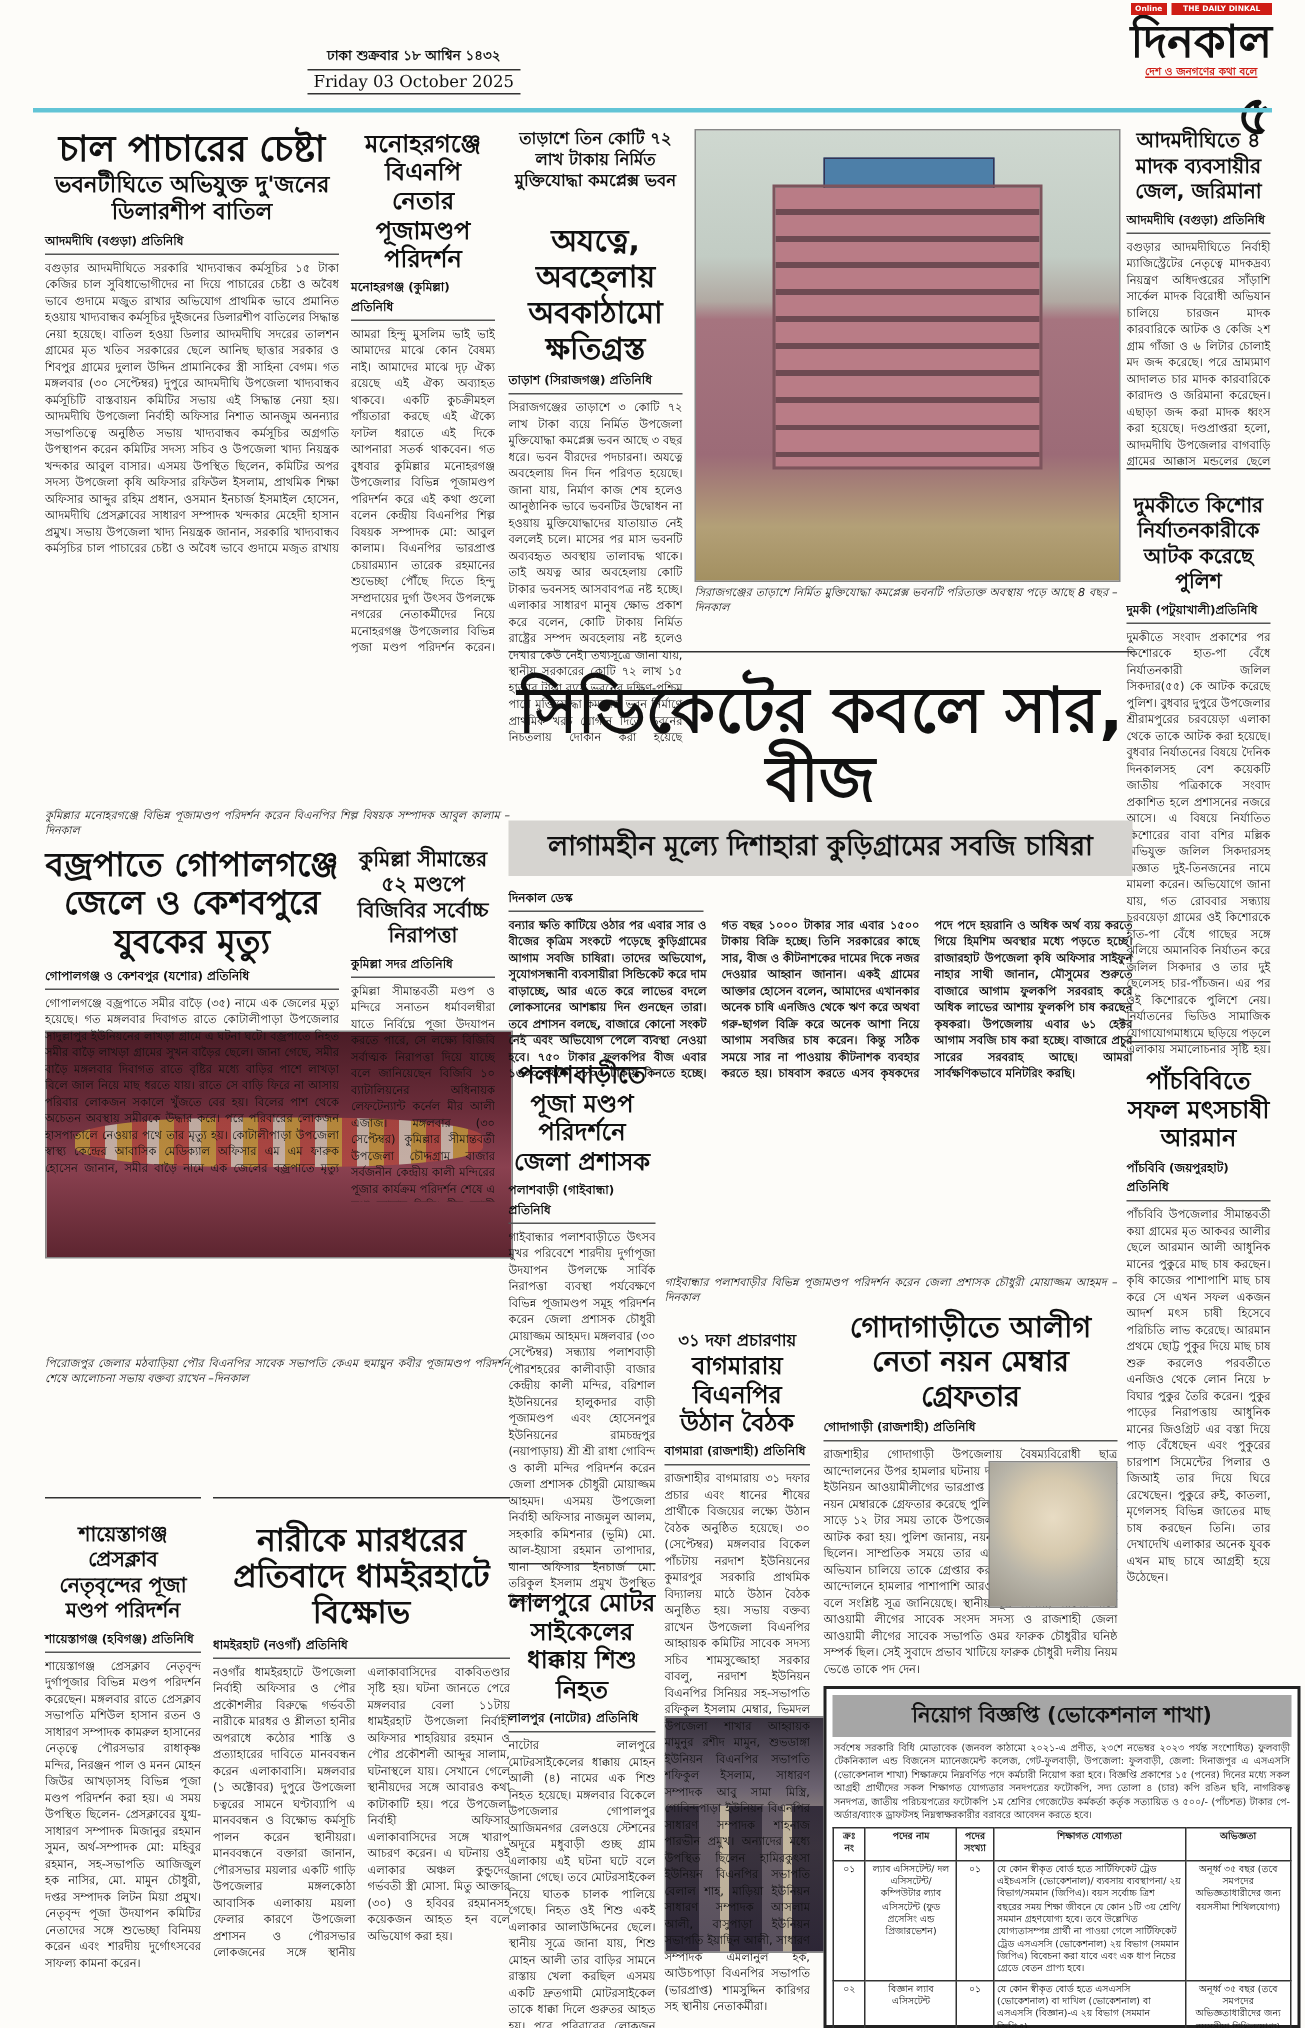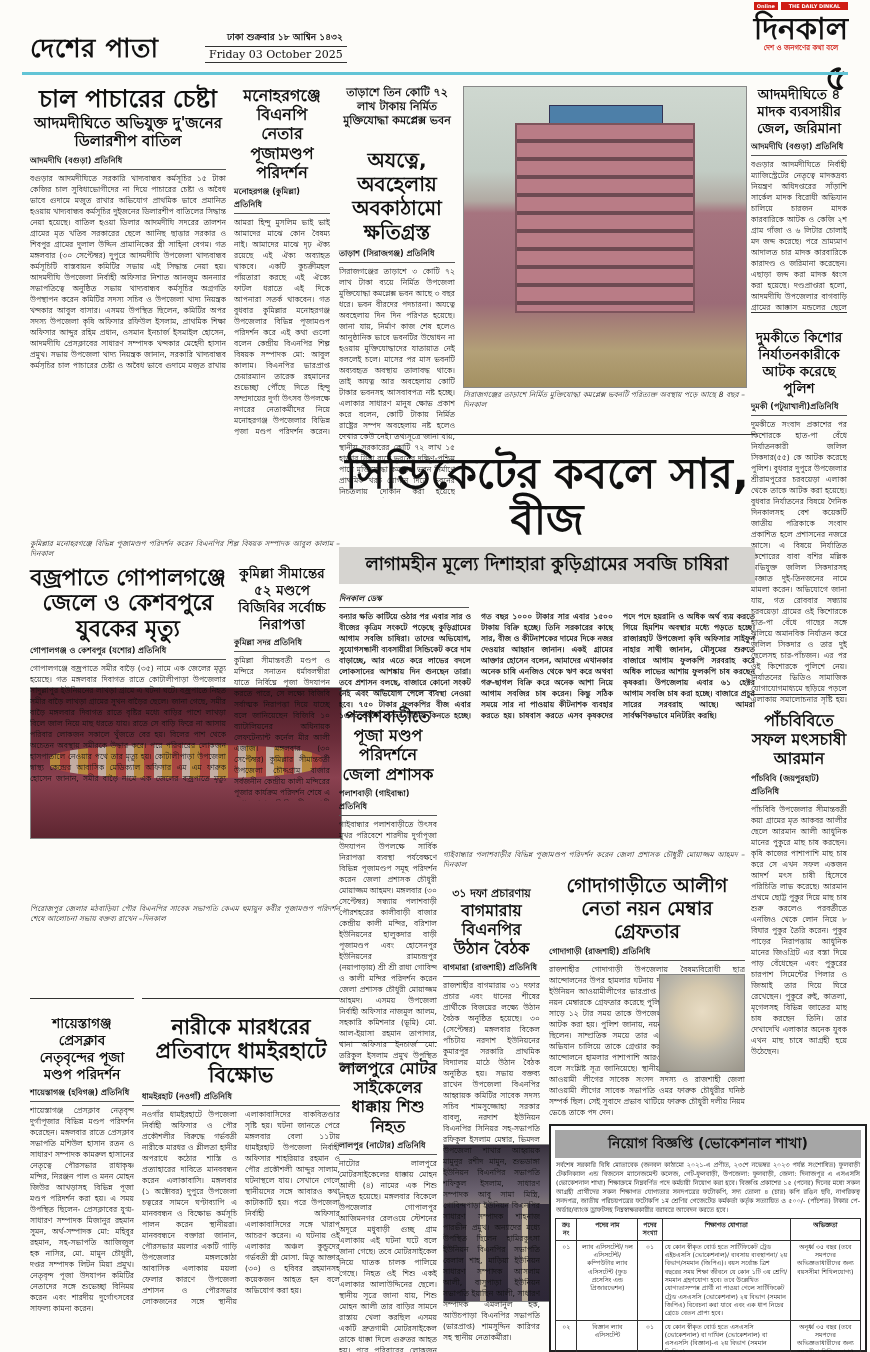--- a/index.html
+++ b/index.html
@@ -2,29 +2,29 @@
 <html><head>
 <meta charset="utf-8">
 <style>
   html,body{margin:0;padding:0;background:#e9e7e2;}
   .page{position:relative;width:870px;height:1352px;margin:0 auto;background:#fdfcf9;
         font-family:"DejaVu Sans",sans-serif;color:#111;overflow:hidden;}
   .abs{position:absolute;}
   
   .section-title{font-size:26px;font-weight:bold;letter-spacing:.5px;}
   .datebox{font-size:9px;text-align:center;}
-  .datebox .bn{font-weight:bold;border-bottom:1px solid #333;padding:0 4px 1px;text-align:right;}
+  .datebox .bn{font-weight:bold;border-bottom:1px solid #333;padding:0 4px 1px;}
   .datebox .en{font-family:"DejaVu Serif",serif;font-size:11px;border-bottom:1px solid #333;padding:1px 4px;}
   .teal-rule{height:3px;background:#62c4d6;}
   .masthead{display:flex;align-items:flex-end;gap:8px;}
   .mast-main{position:relative;font-size:30px;font-weight:900;line-height:1;padding-top:10px;}
   .mast-badges{position:absolute;top:-2px;left:0;right:0;display:flex;gap:3px;}
   .badge{background:#cf1d15;color:#fff;font-size:5px;font-weight:bold;padding:1px 3px;line-height:1.2;}
   .badge.right{flex:1;text-align:center;}
-  .mast-tag{color:#cf1d15;font-size:7px;font-weight:bold;text-align:center;margin-top:1px;}
+  .mast-tag{color:#cf1d15;font-size:7px;font-weight:bold;text-align:center;margin-top:1px;text-decoration:underline;}
   .pageno{font-size:36px;font-weight:bold;line-height:1;}
   
   .h-xl{font-size:42px;font-weight:900;text-align:center;line-height:1.1;}
   .h-lg{font-size:24px;font-weight:900;text-align:center;line-height:1.15;}
   .h-md{font-size:16px;font-weight:900;text-align:center;line-height:1.2;}
   .h-sm{font-size:13.5px;font-weight:900;text-align:center;line-height:1.25;}
   .kicker{font-size:11px;font-weight:bold;text-align:center;line-height:1.25;}
   .subhead{font-size:15px;font-weight:bold;text-align:center;line-height:1.25;}
   .band{background:#d6d4d0;font-size:18px;font-weight:900;text-align:center;padding:3px 0;margin-top:4px;}
   .byline{font-size:8px;font-weight:bold;border-bottom:1px solid #555;padding:3px 0 2px;margin-bottom:3px;}
@@ -55,41 +55,40 @@
   .ntab{width:100%;border-collapse:collapse;font-size:6.2px;line-height:1.35;}
   .ntab th,.ntab td{border:1px solid #333;padding:2px;vertical-align:top;}
   .ntab th{font-weight:bold;text-align:center;}
   .ntab td.c{text-align:center;}
 </style>
 </head>
 <body>
 
 <div class="page">
 
-  <div class="abs section-title" style="left:30px;top:28px;">দেশের পাতা</div>
   <div class="abs datebox" style="left:205px;top:30px;">
     <div class="bn">ঢাকা শুক্রবার ১৮ আশ্বিন ১৪৩২</div>
     <div class="en">Friday 03 October 2025</div>
   </div>
   <div class="abs masthead" style="right:22px;top:4px;flex-direction:column;">
     <div class="mast-main">
       <div class="mast-badges">
         <span class="badge">Online</span>
         <span class="badge right">THE DAILY DINKAL</span>
       </div>
       <span>দিনকাল</span>
       <div class="mast-tag">দেশ ও জনগণের কথা বলে</div>
     </div>
     <div class="pageno">৫</div>
   </div>
   <div class="abs teal-rule" style="left:22px;top:72px;width:826px;"></div>
 
   <div class="abs" style="left:30px;top:86px;width:196px;height:296px;">
     <div class="h-lg">চাল পাচারের চেষ্টা</div>
-    <div class="subhead">আদমদীঘিতে অভিযুক্ত দু'জনের ডিলারশীপ বাতিল</div>
+    <div class="subhead">ভবনটীঘিতে অভিযুক্ত দু'জনের ডিলারশীপ বাতিল</div>
     <div class="byline">আদমদীঘি (বগুড়া) প্রতিনিধি</div>
     <div class="body-txt" style="height:196px;">বগুড়ার আদমদীঘিতে সরকারি খাদ্যবান্ধব কর্মসূচির ১৫ টাকা কেজির চাল সুবিধাভোগীদের না দিয়ে পাচারের চেষ্টা ও অবৈধ ভাবে গুদামে মজুত রাখার অভিযোগ প্রাথমিক ভাবে প্রমানিত হওয়ায় খাদ্যবান্ধব কর্মসূচির দুইজনের ডিলারশীপ বাতিলের সিদ্ধান্ত নেয়া হয়েছে। বাতিল হওয়া ডিলার আদমদীঘি সদরের তালশন গ্রামের মৃত খতিব সরকারের ছেলে আনিছ ছাত্তার সরকার ও শিবপুর গ্রামের দুলাল উদ্দিন প্রামানিকের স্ত্রী সাহিনা বেগম। গত মঙ্গলবার (৩০ সেপ্টেম্বর) দুপুরে আদমদীঘি উপজেলা খাদ্যবান্ধব কর্মসূচিটি বাস্তবায়ন কমিটির সভায় এই সিদ্ধান্ত নেয়া হয়। আদমদীঘি উপজেলা নির্বাহী অফিসার নিশাত আনজুম অনন্যার সভাপতিত্বে অনুষ্ঠিত সভায় খাদ্যবান্ধব কর্মসূচির অগ্রগতি উপস্থাপন করেন কমিটির সদস্য সচিব ও উপজেলা খাদ্য নিয়ন্ত্রক খন্দকার আবুল বাসার। এসময় উপস্থিত ছিলেন, কমিটির অপর সদস্য উপজেলা কৃষি অফিসার রফিউল ইসলাম, প্রাথমিক শিক্ষা অফিসার আব্দুর রহিম প্রধান, ওসমান ইনচার্জ ইসমাইল হোসেন, আদমদীঘি প্রেসক্লাবের সাধারণ সম্পাদক খন্দকার মেহেদী হাসান প্রমুখ। সভায় উপজেলা খাদ্য নিয়ন্ত্রক জানান, সরকারি খাদ্যবান্ধব কর্মসূচির চাল পাচারের চেষ্টা ও অবৈধ ভাবে গুদামে মজুত রাখায় ভ্রাম্যমান আদালতের নির্বাহী ম্যাজিস্ট্রেট ও সহকারি কমিশনার (ভূমি) মাহমুদ সুলতানা গত ২৬ আগস্ট সরকারি কর্মসূচির খাদ্যবান্ধব কর্মসূচির ডিলার আনিছ ছাত্তার সরকারের অবৈধ ভাবে রাখা একটি গুদাম থেকে ১১৫ বস্তায় মোট ৩.৪৫০ মেট্রিক টন চাল জব্দ করে। এ ঘটনায় ডিলার আনিছ ছাত্তারের বিরুদ্ধে মামলা হয়। অপরদিকে একই ঘটনায় গত ১৯ সেপ্টেম্বর ডিলার সাহিনা বেগমের পাচার কালে বোরা থেকে ৩৫ বস্তা চাল ও আরও গুদাম থেকে সরকারি খাদ্যবান্ধব লেখা ৫১ বস্তা ও প্লাস্টিক বস্তায় ভরা আরো ৩৫ বস্তা চালসহ মোট ১২০ বস্তায় ৫.৮৮০ মেট্রিক টন চাল জব্দ হয়। এ ঘটনায় ডিলার সাহিনা বেগমের বিরুদ্ধে মামলা হয়।</div>
   </div>
 
   <div class="abs" style="left:234px;top:86px;width:96px;height:296px;">
     <div class="h-md">মনোহরগঞ্জে বিএনপি নেতার পূজামণ্ডপ পরিদর্শন</div>
     <div class="byline">মনোহরগঞ্জ (কুমিল্লা) প্রতিনিধি</div>
     <div class="body-txt" style="height:218px;">আমরা হিন্দু মুসলিম ভাই ভাই আমাদের মাঝে কোন বৈষম্য নাই। আমাদের মাঝে দৃঢ় ঐক্য রয়েছে এই ঐক্য অব্যাহত থাকবে। একটি কুচক্রীমহল পাঁয়তারা করছে এই ঐক্যে ফাটল ধরাতে এই দিকে আপনারা সতর্ক থাকবেন। গত বুধবার কুমিল্লার মনোহরগঞ্জ উপজেলার বিভিন্ন পূজামণ্ডপ পরিদর্শন করে এই কথা গুলো বলেন কেন্দ্রীয় বিএনপির শিল্প বিষয়ক সম্পাদক মো: আবুল কালাম। বিএনপির ভারপ্রাপ্ত চেয়ারম্যান তারেক রহমানের শুভেচ্ছা পৌঁছে দিতে হিন্দু সম্প্রদায়ের দুর্গা উৎসব উপলক্ষে নগরের নেতাকর্মীদের নিয়ে মনোহরগঞ্জ উপজেলার বিভিন্ন পূজা মণ্ডপ পরিদর্শন করেন। এসময় তিনি আরো বলেন, এই দেশ হিন্দু মুসলিম সবার আপনরা সংখ্যালঘু নয়, আপনার এই দেশের নাগরিক। বিএনপির ভারপ্রাপ্ত চেয়ারম্যান তারেক রহমানের শুভেচ্ছা পৌঁছে দিতে তিনি আপনাদের কাছে এসেছি। এসময় তিনি আগামী নির্বাচনে ধানের শীষে ভোট চেয়ে বলেন, আপনারা দীর্ঘ ১৭ বছর সঠিকভাবে ভোট দিতে পারেন নাই।</div>
   </div>
 
@@ -119,21 +118,21 @@
   </div>
 
   <div class="abs photo ph2" style="left:30px;top:385px;width:310px;height:150px;">
     <div class="garland"></div>
   </div>
   <div class="abs caption" style="left:30px;top:539px;width:310px;height:20px;">কুমিল্লার মনোহরগঞ্জে বিভিন্ন পূজামণ্ডপ পরিদর্শন করেন বিএনপির শিল্প বিষয়ক সম্পাদক আবুল কালাম    –দিনকাল</div>
 
   <div class="abs rule-top" style="left:339px;top:434px;width:416px;height:254px;">
     <div class="h-xl">সিন্ডিকেটের কবলে সার, বীজ</div>
     <div class="band">লাগামহীন মূল্যে দিশাহারা কুড়িগ্রামের সবজি চাষিরা</div>
-    <div class="byline" style="width:130px;margin-top:5px;font-style:italic;">দিনকাল ডেস্ক</div>
+    <div class="byline" style="width:130px;margin-top:5px;">দিনকাল ডেস্ক</div>
     <div class="body-txt cols3" style="height:148px;">বন্যার ক্ষতি কাটিয়ে ওঠার পর এবার সার ও বীজের কৃত্রিম সংকটে পড়েছে কুড়িগ্রামের আগাম সবজি চাষিরা। তাদের অভিযোগ, সুযোগসন্ধানী ব্যবসায়ীরা সিন্ডিকেট করে দাম বাড়াচ্ছে, আর এতে করে লাভের বদলে লোকসানের আশঙ্কায় দিন গুনছেন তারা। তবে প্রশাসন বলছে, বাজারে কোনো সংকট নেই এবং অভিযোগ পেলে ব্যবস্থা নেওয়া হবে। ৭৫০ টাকার ফুলকপির বীজ এবার ১৬০০ থেকে ১৮০০ টাকায় কিনতে হচ্ছে। গত বছর ১০০০ টাকার সার এবার ১৫০০ টাকায় বিক্রি হচ্ছে। তিনি সরকারের কাছে সার, বীজ ও কীটনাশকের দামের দিকে নজর দেওয়ার আহ্বান জানান। একই গ্রামের আক্তার হোসেন বলেন, আমাদের এখানকার অনেক চাষি এনজিও থেকে ঋণ করে অথবা গরু-ছাগল বিক্রি করে অনেক আশা নিয়ে আগাম সবজির চাষ করেন। কিন্তু সঠিক সময়ে সার না পাওয়ায় কীটনাশক ব্যবহার করতে হয়। চাষবাস করতে এসব কৃষকদের পদে পদে হয়রানি ও অধিক অর্থ ব্যয় করতে গিয়ে হিমশিম অবস্থার মধ্যে পড়তে হচ্ছে। রাজারহাট উপজেলা কৃষি অফিসার সাইফুন নাহার সাথী জানান, মৌসুমের শুরুতে বাজারে আগাম ফুলকপি সরবরাহ করে অধিক লাভের আশায় ফুলকপি চাষ করছেন কৃষকরা। উপজেলায় এবার ৬১ হেক্টর আগাম সবজি চাষ করা হচ্ছে। বাজারে প্রচুর সারের সরবরাহ আছে। আমরা সার্বক্ষণিকভাবে মনিটরিং করছি।</div>
   </div>
 
   <div class="abs" style="left:30px;top:565px;width:196px;height:220px;">
     <div class="h-lg" style="font-size:22px;">বজ্রপাতে গোপালগঞ্জে জেলে ও কেশবপুরে যুবকের মৃত্যু</div>
     <div class="byline">গোপালগঞ্জ ও কেশবপুর (যশোর) প্রতিনিধি</div>
     <div class="body-txt" style="height:120px;">গোপালগঞ্জে বজ্রপাতে সমীর বাড়ৈ (৩৫) নামে এক জেলের মৃত্যু হয়েছে। গত মঙ্গলবার দিবাগত রাতে কোটালীপাড়া উপজেলার সাদুল্লাপুর ইউনিয়নের লাখড়া গ্রামে এ ঘটনা ঘটে। বজ্রপাতে নিহত সমীর বাড়ৈ লাখড়া গ্রামের সুখন বাড়ৈর ছেলে। জানা গেছে, সমীর বাড়ৈ মঙ্গলবার দিবাগত রাতে বৃষ্টির মধ্যে বাড়ির পাশে লাখড়া বিলে জাল নিয়ে মাছ ধরতে যায়। রাতে সে বাড়ি ফিরে না আসায় পরিবার লোকজন সকালে খুঁজতে বের হয়। বিলের পাশ থেকে অচেতন অবস্থায় সমীরকে উদ্ধার করে। পরে পরিবারের লোকজন হাসপাতালে নেওয়ার পথে তার মৃত্যু হয়। কোটালীপাড়া উপজেলা স্বাস্থ্য কেন্দ্রের আবাসিক মেডিক্যাল অফিসার এম এম ফারুক হোসেন জানান, সমীর বাড়ৈ নামে এক জেলের বজ্রপাতে মৃত্যু হয়েছে। এদিকে যশোরের কেশবপুরে বজ্রপাতে এক যুবকের মৃত্যু হয়েছে। তিনি উপজেলার বেলকাটি গ্রামের আবু সাইদ সরদারের ছেলে ছিলেন। এলাকাবাসী জানায়, গতকাল বুধবার উপজেলার বেলকাটি গ্রামের আবু সাইদ সরদারের ছেলে শামীম হোসেন (২৫) সাগরদাঁড়িকাটি বিলের আমতলা নামক স্থানে একটি মাছের ঘেরে কামলা নিভিয়েছিলেন।</div>
   </div>
 
   <div class="abs" style="left:234px;top:565px;width:96px;height:220px;">

